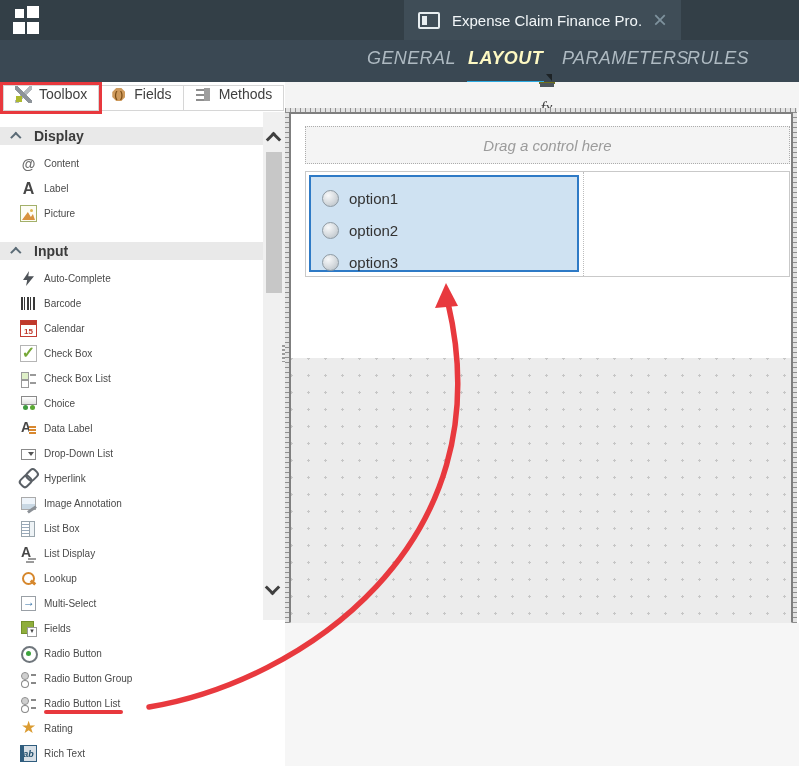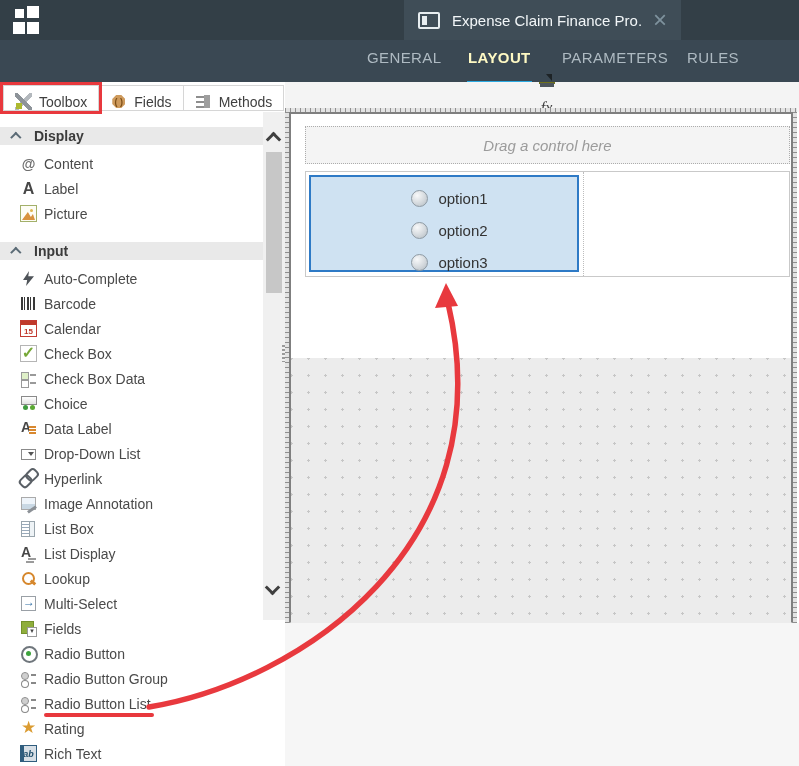--- a/index.html
+++ b/index.html
@@ -18,36 +18,36 @@
     box-shadow:-14px 16px 0 0 #fff, 0 16px 0 0 #fff; }
   .doc-tab { position:absolute; left:404px; top:0; width:277px; height:40px; background:#3F4D57;
     display:flex; align-items:center; padding:0 14px; gap:12px; }
   .doc-icon { width:22px; height:17px; border:2px solid #E7EDF0; border-radius:2px; position:relative; flex:none; }
   .doc-icon::before { content:""; position:absolute; left:2px; top:2px; bottom:2px; width:5px; background:#E7EDF0; }
   .doc-title { color:#F2F6F8; font-size:15px; white-space:nowrap; overflow:hidden; flex:1; }
   .doc-close { color:#7E929D; font-size:24px; line-height:20px; cursor:pointer; flex:none; }
 
   
   .navbar { position:absolute; left:0; top:40px; width:799px; height:42px; background:#3A4853; }
-  .nav-tab { position:absolute; top:0; height:36px; line-height:36px; color:#AEBAC2; font-size:15px;
-    letter-spacing:.4px; cursor:pointer; }
+  .nav-tab { position:absolute; top:0; height:36px; line-height:36px; color:#AEBAC2; font-size:18px;
+    letter-spacing:.4px; cursor:pointer;font-style:italic; }
   .nav-tab.active { color:#fef9c3; font-weight:bold; }
   .nav-underline { position:absolute; left:-1px; right:-1px; bottom:-9px; height:4px; background:var(--accent-cyan); }
   [data-name="tab-general"]    { left:367px; }
   [data-name="tab-layout"]     { left:468px; }
   [data-name="tab-parameters"] { left:562px; }
   [data-name="tab-rules"]      { left:687px; }
 
   
   .main { position:absolute; left:0; top:82px; width:799px; height:684px; }
 
   
   .left-panel { position:absolute; left:0; top:0; width:285px; height:684px; background:#fff; }
   .tb-tabbar { position:absolute; left:3px; top:3px; height:26px; display:flex; }
-  .tb-tab { display:flex; align-items:flex-end; gap:7px; padding:0 11px; background:#fff;
+  .tb-tab { display:flex; align-items:flex-start; gap:7px; padding:0 11px; background:#fff;
     border:1px solid #D6D6D6; border-left:none; font-size:14px; color:#3F3F3F; cursor:pointer; }
   .tb-tab:first-child { border-left:1px solid #D6D6D6; }
   .tb-tab.hl { outline:3px solid var(--accent-red); outline-offset:0; position:relative; z-index:5; }
   .tab-icon { width:17px; height:17px; position:relative; flex:none; }
   .icon-toolbox::before { content:""; position:absolute; inset:0;
     background:linear-gradient(45deg, transparent 41%, #8D9399 41% 57%, transparent 57%),
                linear-gradient(-45deg, transparent 41%, #B3B8BD 41% 57%, transparent 57%); }
   .icon-toolbox::after { content:""; position:absolute; left:1px; bottom:1px; width:6px; height:6px; background:#ADB92F; }
   .icon-fields::before { content:""; position:absolute; inset:2px; background:#CE9A5C;
     clip-path:polygon(30% 0,70% 0,100% 30%,100% 70%,70% 100%,30% 100%,0 70%,0 30%); }
@@ -58,21 +58,21 @@
   .icon-methods::after { content:""; position:absolute; right:2px; top:2px; width:6px; height:13px; background:#9E9E9E; }
 
   .toolbox-list { position:absolute; left:0; top:28px; width:263px; padding-top:17px; }
   .tb-section { height:18px; background:#E9E9E9; display:flex; align-items:center; gap:17px;
     padding-left:9px; cursor:pointer; }
   .tb-section-title { font-size:14px; font-weight:bold; color:#3B3B3B; }
   .chev-s { width:8px; height:8px; border-top:2px solid #5B6B76; border-right:2px solid #5B6B76;
     transform:rotate(-45deg) translate(1px,3px); flex:none; }
   .tb-items { margin:6px 0 16px 0; }
   .tb-item { height:25px; display:flex; align-items:center; padding-left:20px; gap:7px; cursor:pointer; }
-  .tb-label { font-size:14px; color:#4A4A4A; position:relative; white-space:nowrap; }
+  .tb-label { font-size:10px; color:#4A4A4A; position:relative; white-space:nowrap; }
   .tb-label.undl::after { content:""; position:absolute; left:0; right:-3px; bottom:-5px; height:4px;
     background:var(--accent-red); border-radius:2px; }
 
   
   .tb-scrollbar { position:absolute; left:263px; top:30px; width:22px; height:508px; background:#F0F0F0; }
   .sb-thumb { position:absolute; left:3px; top:40px; width:16px; height:141px; background:#C7C7C7; cursor:pointer; }
   .chev { position:absolute; width:11px; height:11px; border-top:3px solid #3F3F3F; border-right:3px solid #3F3F3F; cursor:pointer; }
   .chev.up   { left:5px; top:22px;  transform:rotate(-45deg); }
   .chev.down { left:4px; top:470px; transform:rotate(135deg); }
   .splitter-grip { position:absolute; left:282px; top:263px; width:3px; height:17px;
@@ -104,21 +104,21 @@
   .drop-zone { position:absolute; left:14px; top:12px; width:485px; height:38px; background:#F4F4F4;
     border:1px dotted #ACACAC; display:flex; align-items:center; justify-content:center;
     font-style:italic; font-size:15px; color:#9B9B9B; }
   .layout-table { position:absolute; left:14px; top:57px; width:485px; height:106px; background:#fff;
     border:1px solid #C9C9C9; }
   .col-divider { position:absolute; left:277px; top:0; bottom:0; border-left:1px dotted #BDBDBD; }
   .table-cell-left  { position:absolute; left:0; top:0; width:277px; height:100%; }
   .table-cell-right { position:absolute; left:278px; top:0; right:0; height:100%; }
   .radio-list-control { position:absolute; left:3px; top:3px; width:270px; height:97px;
     background:var(--selection-bg); border:2px solid var(--selection-border); padding:5px 0 0 11px; cursor:move; }
-  .radio-row { height:32px; display:flex; align-items:center;justify-content:center; }
+  .radio-row { height:32px; display:flex; align-items:center; }
   .radio-circle { width:17px; height:17px; border-radius:50%; border:1px solid #8E9AA3; flex:none;
     background:radial-gradient(circle at 35% 30%, #F8F9FA 0%, #D4D9DD 55%, #B3BBC2 100%); }
   .radio-label { margin-left:10px; font-size:15px; color:#333; }
 
   .grid-area { width:500px; height:305px; background-color:#ECECEC;
     background-image:radial-gradient(#C6C6C6 1px, transparent 1.4px);
     background-size:17px 17px; background-position:9px 9px; }
   .below-area { position:absolute; left:0; top:541px; width:514px; height:143px; background:#F6F6F6; }
 
   
@@ -274,21 +274,21 @@
             <div class="tb-item" data-name="toolbox-item-calendar">
               <span class="tbi tbi-calendar" data-name="calendar-icon"></span>
               <span class="tb-label" data-name="toolbox-item-label">Calendar</span>
             </div>
             <div class="tb-item" data-name="toolbox-item-check-box">
               <span class="tbi tbi-check-box" data-name="check-box-icon"></span>
               <span class="tb-label" data-name="toolbox-item-label">Check Box</span>
             </div>
             <div class="tb-item" data-name="toolbox-item-check-box-list">
               <span class="tbi tbi-check-box-list" data-name="check-box-list-icon"></span>
-              <span class="tb-label" data-name="toolbox-item-label">Check Box Data</span>
+              <span class="tb-label" data-name="toolbox-item-label">Check Box List</span>
             </div>
             <div class="tb-item" data-name="toolbox-item-choice">
               <span class="tbi tbi-choice" data-name="choice-icon"></span>
               <span class="tb-label" data-name="toolbox-item-label">Choice</span>
             </div>
             <div class="tb-item" data-name="toolbox-item-data-label">
               <span class="tbi tbi-data-label" data-name="data-label-icon"></span>
               <span class="tb-label" data-name="toolbox-item-label">Data Label</span>
             </div>
             <div class="tb-item" data-name="toolbox-item-drop-down-list">

